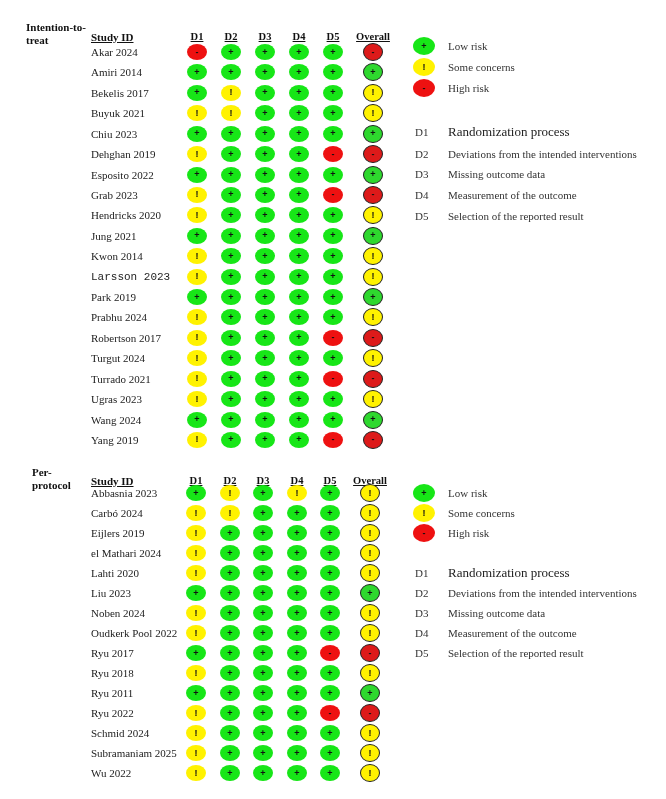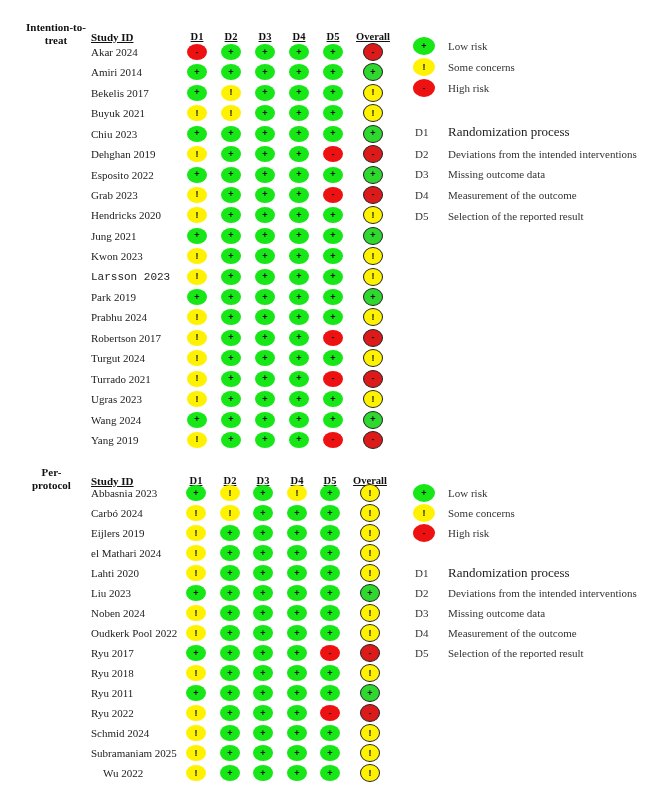--- a/index.html
+++ b/index.html
@@ -1,19 +1,19 @@
 <!DOCTYPE html>
 <html><head>
 <meta charset="utf-8">
 <style>
   html, body { margin:0; padding:0; background:#ffffff; }
   body { width:666px; height:799px; position:relative; overflow:hidden;
          font-family:"Liberation Serif","DejaVu Serif",serif; color:#222; }
   .abs { position:absolute; }
-  .section-label { font-weight:bold; font-size:11px; line-height:13px; color:#111;text-align:center; }
+  .section-label { font-weight:bold; font-size:11px; line-height:13px; color:#111; }
   .col-head { font-weight:bold; font-size:10.5px; text-decoration:underline; color:#111;
               transform:translateX(-50%); white-space:nowrap; }
   .study-head { font-weight:bold; font-size:11px; text-decoration:underline; color:#111; }
   .study { font-size:11px; color:#222; white-space:nowrap; transform:translateY(-50%); }
   .dot { width:20px; height:16px; border-radius:50%; transform:translate(-50%,-50%);
          display:flex; align-items:center; justify-content:center;
          font-family:"Liberation Sans","DejaVu Sans",sans-serif; font-size:9px; font-weight:bold; color:#111; line-height:1; }
   .dot.ov { width:20px; height:18px; border:1px solid #222; box-sizing:border-box; }
   .low { background:#17e617; }
   .some { background:#fff200; }
@@ -127,21 +127,21 @@
       <div>
         <div class="abs study" style="left: 91px; top: 235.78px;">Jung 2021</div>
         <div class="abs dot low" style="left: 197px; top: 235.78px;">+</div>
         <div class="abs dot low" style="left: 231px; top: 235.78px;">+</div>
         <div class="abs dot low" style="left: 265px; top: 235.78px;">+</div>
         <div class="abs dot low" style="left: 299px; top: 235.78px;">+</div>
         <div class="abs dot low" style="left: 333px; top: 235.78px;">+</div>
         <div class="abs dot ov low" style="left: 373px; top: 235.78px;">+</div>
       </div>
       <div>
-        <div class="abs study" style="left: 91px; top: 256.2px;">Kwon 2023</div>
+        <div class="abs study" style="left: 91px; top: 256.2px;">Kwon 2014</div>
         <div class="abs dot some" style="left: 197px; top: 256.2px;">!</div>
         <div class="abs dot low" style="left: 231px; top: 256.2px;">+</div>
         <div class="abs dot low" style="left: 265px; top: 256.2px;">+</div>
         <div class="abs dot low" style="left: 299px; top: 256.2px;">+</div>
         <div class="abs dot low" style="left: 333px; top: 256.2px;">+</div>
         <div class="abs dot ov some" style="left: 373px; top: 256.2px;">!</div>
       </div>
       <div>
         <div class="abs study" style="left: 91px; top: 276.62px; font-family: Liberation Mono, monospace;">Larsson 2023</div>
         <div class="abs dot some" style="left: 197px; top: 276.62px;">!</div>
@@ -374,21 +374,21 @@
       <div>
         <div class="abs study" style="left: 91px; top: 753px;">Subramaniam 2025</div>
         <div class="abs dot some" style="left: 196px; top: 753px;">!</div>
         <div class="abs dot low" style="left: 230px; top: 753px;">+</div>
         <div class="abs dot low" style="left: 263px; top: 753px;">+</div>
         <div class="abs dot low" style="left: 297px; top: 753px;">+</div>
         <div class="abs dot low" style="left: 330px; top: 753px;">+</div>
         <div class="abs dot ov some" style="left: 370px; top: 753px;">!</div>
       </div>
       <div>
-        <div class="abs study" style="left: 103px; top: 773px;">Wu 2022</div>
+        <div class="abs study" style="left: 91px; top: 773px;">Wu 2022</div>
         <div class="abs dot some" style="left: 196px; top: 773px;">!</div>
         <div class="abs dot low" style="left: 230px; top: 773px;">+</div>
         <div class="abs dot low" style="left: 263px; top: 773px;">+</div>
         <div class="abs dot low" style="left: 297px; top: 773px;">+</div>
         <div class="abs dot low" style="left: 330px; top: 773px;">+</div>
         <div class="abs dot ov some" style="left: 370px; top: 773px;">!</div>
       </div>
       <div>
         <div class="abs legend-dot" style="left: 413px; top: 493px; background: rgb(23, 230, 23);">+</div>
         <div class="abs legend-text" style="left: 448px; top: 493px;">Low risk</div>

